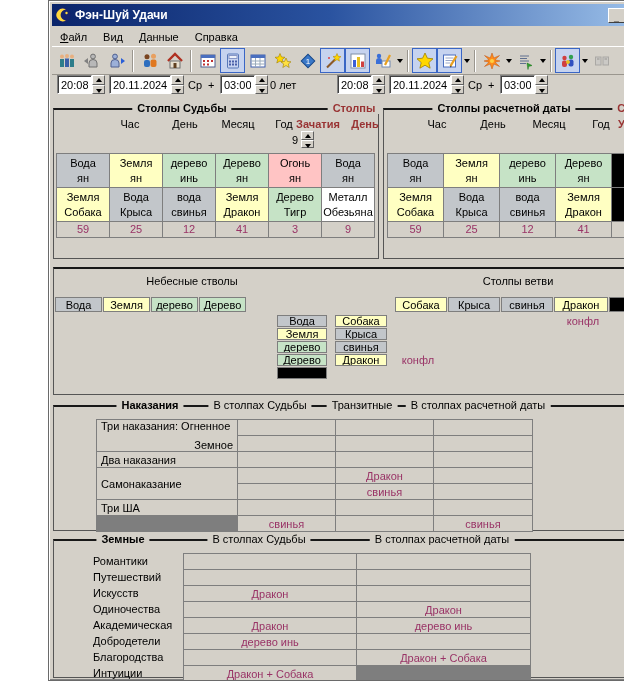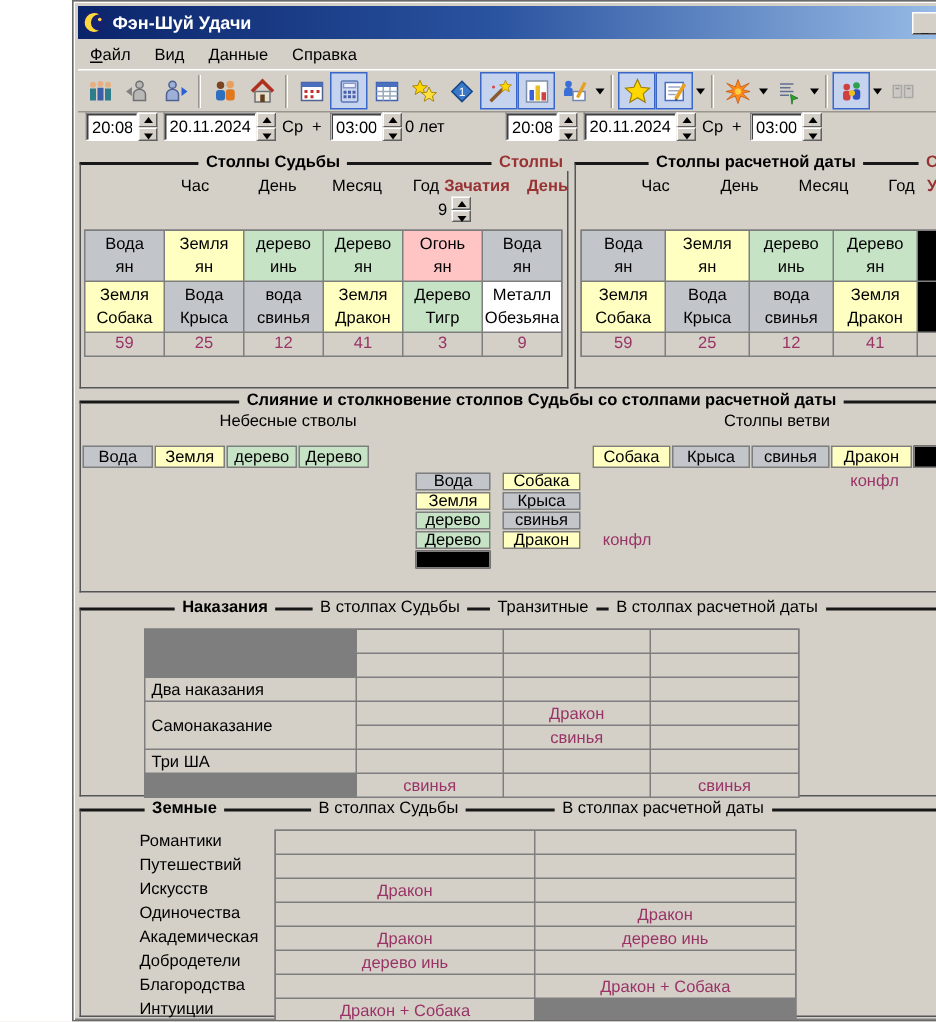--- a/index.html
+++ b/index.html
@@ -479,21 +479,20 @@
         </div>
         <div class="cell num">59</div>
         <div class="cell num">25</div>
         <div class="cell num">12</div>
         <div class="cell num">41</div>
         <div class="cell num">0</div>
       </div>
   </div>
 
   <div class="gbox" id="gb-merge" style="left:4px;top:266px;width:616px;height:128px;">
-    <span class="legend bold" style="left:307px">Слияние и столкновение столпов Судьбы со столпами расчетной даты</span>
     <span class="mlabel" style="left:138px;top:6px;">Небесные стволы</span>
     <span class="mlabel" style="left:464px;top:6px;">Столпы ветви</span>
     <span class="conf" style="left:529px;top:46px;">конфл</span>
     <span class="conf" style="left:364px;top:85px;">конфл</span>
   <div class="mcell c-water" style="left: 1px; top: 28px; width: 47px; height: 15px;">Вода</div>
       <div class="mcell c-earth" style="left: 49px; top: 28px; width: 47px; height: 15px;">Земля</div>
       <div class="mcell c-wood" style="left: 97px; top: 28px; width: 47px; height: 15px;">дерево</div>
       <div class="mcell c-wood" style="left: 145px; top: 28px; width: 47px; height: 15px;">Дерево</div>
       <div class="mcell c-earth" style="left: 341px; top: 28px; width: 52px; height: 15px;">Собака</div>
       <div class="mcell c-water" style="left: 394px; top: 28px; width: 52px; height: 15px;">Крыса</div>
@@ -510,20 +509,24 @@
       <div class="mcell c-water" style="left: 281px; top: 72px; width: 52px; height: 12px;">свинья</div>
       <div class="mcell c-earth" style="left: 281px; top: 85px; width: 52px; height: 12px;">Дракон</div>
     </div>
 
   <div class="gbox" id="gb-punish" style="left:4px;top:404px;width:616px;height:126px;">
     <span class="legend bold" style="left:96px">Наказания</span>
     <span class="legend" style="left:206px">В столпах Судьбы</span>
     <span class="legend" style="left:308px">Транзитные</span>
     <span class="legend" style="left:424px">В столпах расчетной даты</span>
     <div class="ptable" id="punish-table" style="left:42px;top:12px;grid-template-columns:140px 97px 97px 98px;grid-auto-rows:15px;">
+        <div class="plabel two" style="grid-area: 1 / 1 / span 2;">
+          <span>Три наказания: Огненное</span>
+          <span class="l2">Земное</span>
+        </div>
         <div class="plabel" style="grid-area: 3 / 1 / span 1;">Два наказания</div>
         <div class="plabel" style="grid-area: 6 / 1 / span 1;">Три ША</div>
         <div class="plabel" style="grid-area: 4 / 1 / span 2;">Самонаказание</div>
         <div class="vcell" style="grid-area: 1 / 2;"></div>
         <div class="vcell" style="grid-area: 1 / 3;"></div>
         <div class="vcell" style="grid-area: 1 / 4;"></div>
         <div class="vcell" style="grid-area: 2 / 2;"></div>
         <div class="vcell" style="grid-area: 2 / 3;"></div>
         <div class="vcell" style="grid-area: 2 / 4;"></div>
         <div class="vcell" style="grid-area: 3 / 2;"></div>

